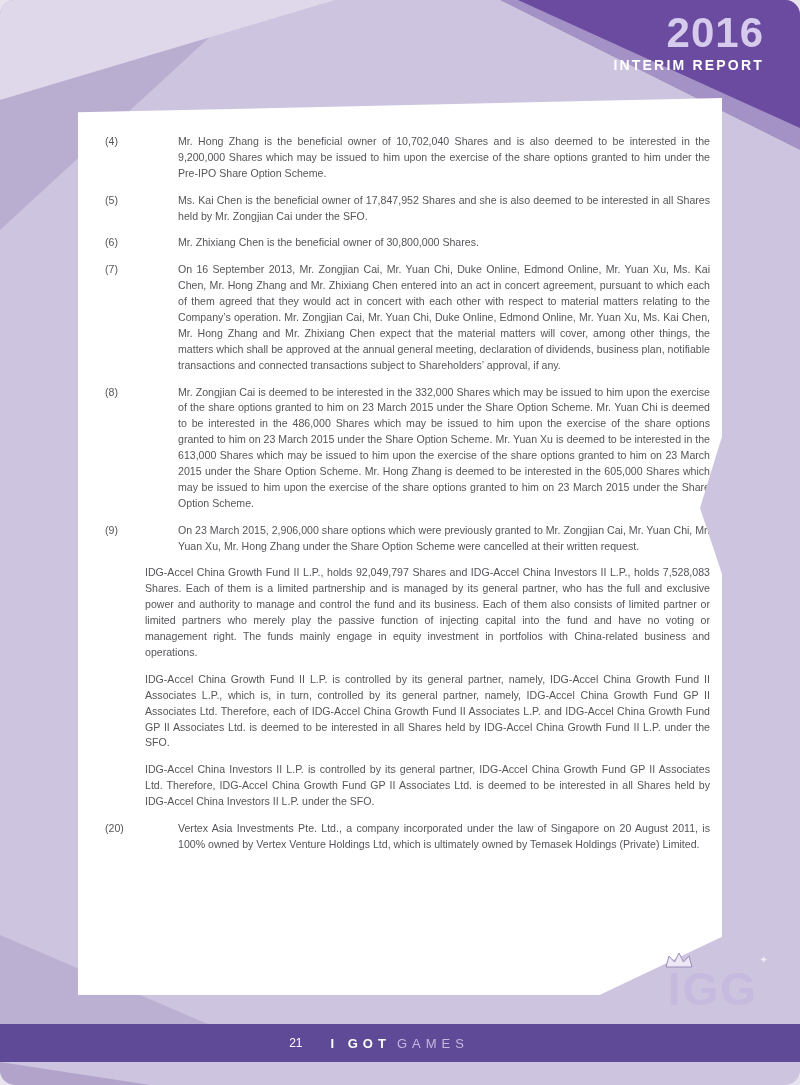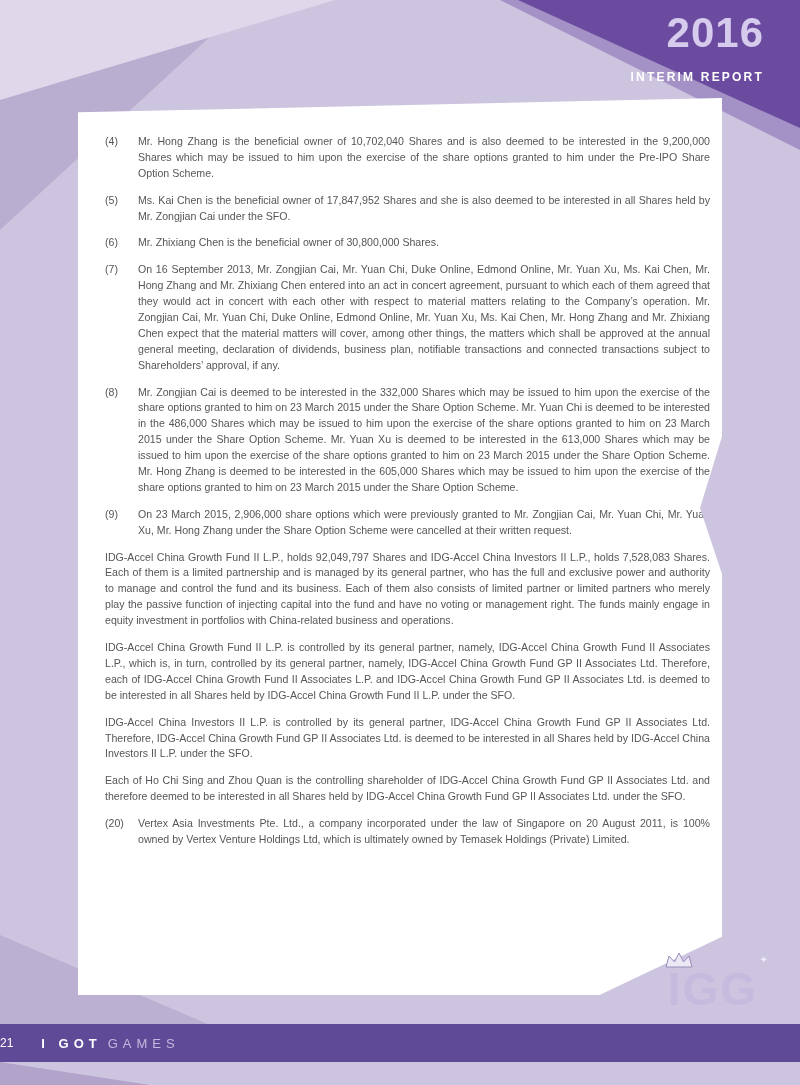--- a/index.html
+++ b/index.html
@@ -4,58 +4,59 @@
 <style>
   * { box-sizing: border-box; margin: 0; padding: 0; }
   html, body { margin: 0; background: #e8e4ef; }
   .page {
     position: relative;
     width: 800px; height: 1085px;
     margin: 0 auto;
     background: #cdc5df;
     overflow: hidden;
     font-family: "Liberation Sans", sans-serif;
+    border-radius: 15px;
   }
   .shape { position: absolute; }
 
   
   .tri-tl-back  { left:0; top:0; width:250px; height:230px; background:#b9add0; clip-path:polygon(0 0,100% 0,0 100%); }
   .tri-tl-light { left:0; top:0; width:335px; height:100px; background:#ded8ea; clip-path:polygon(0 0,100% 0,0 100%); }
   .tri-tr-back  { right:0; top:0; width:300px; height:150px; background:#a492c6; clip-path:polygon(0 0,100% 0,100% 100%); }
   .tri-tr-dark  { right:0; top:0; width:282px; height:128px; background:#6a4ba0; clip-path:polygon(0 0,100% 0,100% 100%); }
   .tri-bl-1 { left:0; top:935px; width:210px; height:90px; background:#bcb0d2; clip-path:polygon(0 0,0 100%,100% 100%); }
   .tri-bl-2 { left:0; top:1062px; width:150px; height:23px; background:#b1a3ca; clip-path:polygon(0 0,0 100%,100% 100%); }
 
   
   .hdr { position:absolute; top:12px; right:36px; text-align:right; z-index:5; }
   .year { font-size:42px; font-weight:bold; line-height:1; color:#d6cbec; letter-spacing:1px; }
-  .subtitle { font-size:12px; letter-spacing:2.2px; color:#ffffff; margin-top:16px; font-weight:bold; }
+  .subtitle { font-size:14px; letter-spacing:2.2px; color:#ffffff; margin-top:3px; font-weight:bold; }
 
   
   .sheet {
     position:absolute; left:78px; top:98px; width:644px; height:897px;
     background:#ffffff;
     clip-path: polygon(0 1.6%, 100% 0, 100% 93.5%, 81% 100%, 0 100%);
     padding: 36px 12px 0 27px;
     z-index:2;
   }
   .notch-right { left:700px; top:430px; width:24px; height:150px; background:#cdc5df; clip-path:polygon(100% 0,100% 100%,0 52%); z-index:3; }
 
   
   .note { display:flex; margin-bottom:11px; color:#56565a; font-size:10.6px; line-height:1.5; }
   .note-num { width:33px; flex:none; }
-  .note-body { flex:1; text-align:justify; }
+  .note-body { flex:1; text-align:justify;margin-left:40px; }
   .note-body p { margin:0 0 11px 0; }
   .note-body p:last-child { margin-bottom:0; }
 
   
   .bar {
     position:absolute; left:0; top:1024px; width:800px; height:38px;
     background:#5f4a98; z-index:6;
-    display:flex; align-items:center; justify-content:flex-start;
+    display:flex; align-items:center; justify-content:center;
     padding-right:42px; gap:28px;
   }
   .pagenum { color:#ffffff; font-size:12px; }
   .brand { color:#ffffff; font-size:13px; font-weight:bold; letter-spacing:5px; white-space:nowrap; }
   .brand .lite { color:#c3b7dd; font-weight:normal; margin-left:6px;margin-top:28px; }
 
   .logo { position:absolute; right:42px; top:966px; z-index:6; }
   .logo-text { font-size:46px; font-weight:bold; line-height:1; color:#c6bade; letter-spacing:2px;text-align:center; }
   .crown { position:absolute; left:-4px; top:-15px; }
   .sparkle { position:absolute; right:-10px; top:-12px; color:#efeaf7; font-size:10px; }
@@ -113,21 +114,20 @@
           <div class="note-num">(9)</div>
           <div class="note-body">
             <p>On 23 March 2015, 2,906,000 share options which were previously granted to Mr. Zongjian Cai, Mr. Yuan Chi, Mr. Yuan Xu, Mr. Hong Zhang under the Share Option Scheme were cancelled at their written request.</p>
           </div>
         </div>
         <div class="note">
           <div class="note-body">
             <p>IDG-Accel China Growth Fund II L.P., holds 92,049,797 Shares and IDG-Accel China Investors II L.P., holds 7,528,083 Shares. Each of them is a limited partnership and is managed by its general partner, who has the full and exclusive power and authority to manage and control the fund and its business. Each of them also consists of limited partner or limited partners who merely play the passive function of injecting capital into the fund and have no voting or management right. The funds mainly engage in equity investment in portfolios with China-related business and operations.</p>
             <p>IDG-Accel China Growth Fund II L.P. is controlled by its general partner, namely, IDG-Accel China Growth Fund II Associates L.P., which is, in turn, controlled by its general partner, namely, IDG-Accel China Growth Fund GP II Associates Ltd. Therefore, each of IDG-Accel China Growth Fund II Associates L.P. and IDG-Accel China Growth Fund GP II Associates Ltd. is deemed to be interested in all Shares held by IDG-Accel China Growth Fund II L.P. under the SFO.</p>
             <p>IDG-Accel China Investors II L.P. is controlled by its general partner, IDG-Accel China Growth Fund GP II Associates Ltd. Therefore, IDG-Accel China Growth Fund GP II Associates Ltd. is deemed to be interested in all Shares held by IDG-Accel China Investors II L.P. under the SFO.</p>
-            <p>Each of Ho Chi Sing and Zhou Quan is the controlling shareholder of IDG-Accel China Growth Fund GP II Associates Ltd. and therefore deemed to be interested in all Shares held by IDG-Accel China Growth Fund GP II Associates Ltd. under the SFO.</p>
           </div>
         </div>
         <div class="note">
           <div class="note-num">(20)</div>
           <div class="note-body">
             <p>Vertex Asia Investments Pte. Ltd., a company incorporated under the law of Singapore on 20 August 2011, is 100% owned by Vertex Venture Holdings Ltd, which is ultimately owned by Temasek Holdings (Private) Limited.</p>
           </div>
         </div>
       </div>
   </div>

